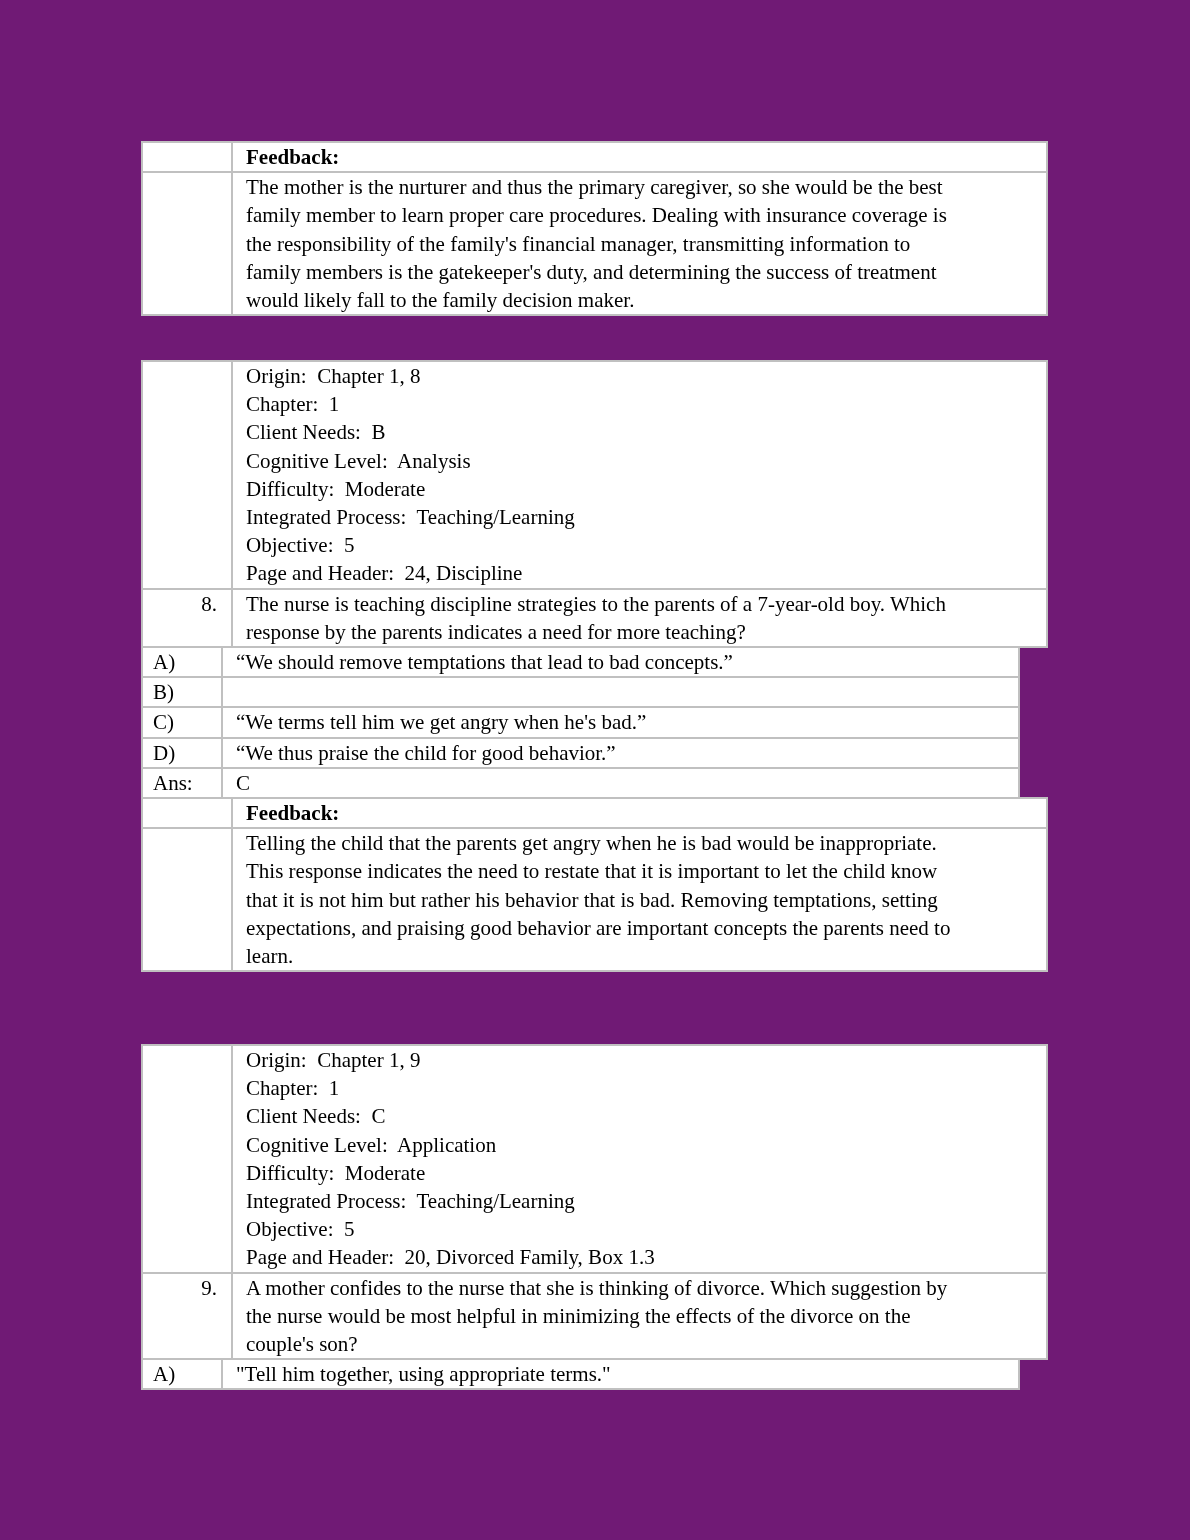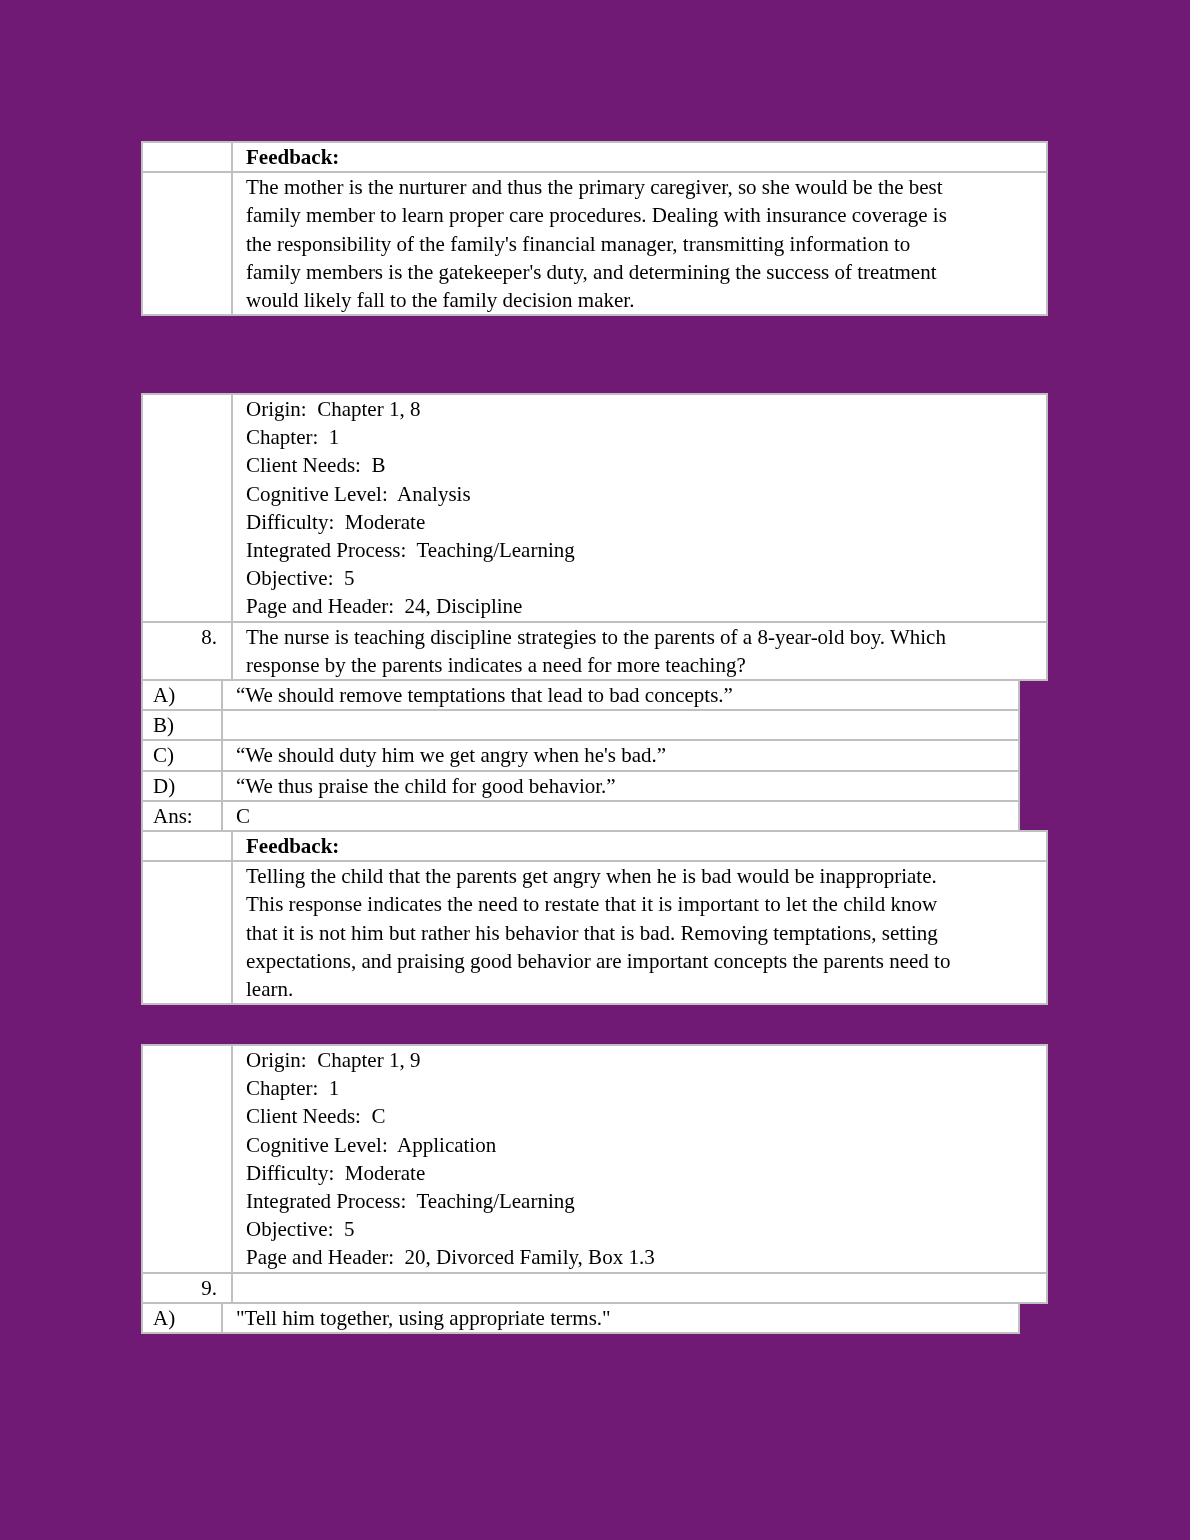--- a/index.html
+++ b/index.html
@@ -53,47 +53,47 @@
     <div class="row">
       <div class="c1"></div>
       <div class="c2">The mother is the nurturer and thus the primary caregiver, so she would be the best
 family member to learn proper care procedures. Dealing with insurance coverage is
 the responsibility of the family's financial manager, transmitting information to
 family members is the gatekeeper's duty, and determining the success of treatment
 would likely fall to the family decision maker.</div>
     </div>
   </section>
 
-  <section class="tbl" style="top:393px;">
+  <section class="tbl" style="top:360px;">
     <div class="row first">
       <div class="c1"></div>
       <div class="c2">Origin:  Chapter 1, 8
 Chapter:  1
 Client Needs:  B
 Cognitive Level:  Analysis
 Difficulty:  Moderate
 Integrated Process:  Teaching/Learning
 Objective:  5
 Page and Header:  24, Discipline</div>
     </div>
     <div class="row">
       <div class="c1 num">8.</div>
-      <div class="c2">The nurse is teaching discipline strategies to the parents of a 8-year-old boy. Which
+      <div class="c2">The nurse is teaching discipline strategies to the parents of a 7-year-old boy. Which
 response by the parents indicates a need for more teaching?</div>
     </div>
     <div class="row narrow">
       <div class="c1">A)</div>
       <div class="c2">“We should remove temptations that lead to bad concepts.”</div>
     </div>
     <div class="row narrow">
       <div class="c1">B)</div>
     </div>
     <div class="row narrow">
       <div class="c1">C)</div>
-      <div class="c2">“We should duty him we get angry when he's bad.”</div>
+      <div class="c2">“We terms tell him we get angry when he's bad.”</div>
     </div>
     <div class="row narrow">
       <div class="c1">D)</div>
       <div class="c2">“We thus praise the child for good behavior.”</div>
     </div>
     <div class="row narrow">
       <div class="c1">Ans:</div>
       <div class="c2">C</div>
     </div>
     <div class="row">
@@ -117,20 +117,23 @@
 Chapter:  1
 Client Needs:  C
 Cognitive Level:  Application
 Difficulty:  Moderate
 Integrated Process:  Teaching/Learning
 Objective:  5
 Page and Header:  20, Divorced Family, Box 1.3</div>
     </div>
     <div class="row">
       <div class="c1 num">9.</div>
+      <div class="c2">A mother confides to the nurse that she is thinking of divorce. Which suggestion by
+the nurse would be most helpful in minimizing the effects of the divorce on the
+couple's son?</div>
     </div>
     <div class="row narrow">
       <div class="c1">A)</div>
       <div class="c2">"Tell him together, using appropriate terms."</div>
     </div>
   </section>
 
 </div>
 
 </body></html>

